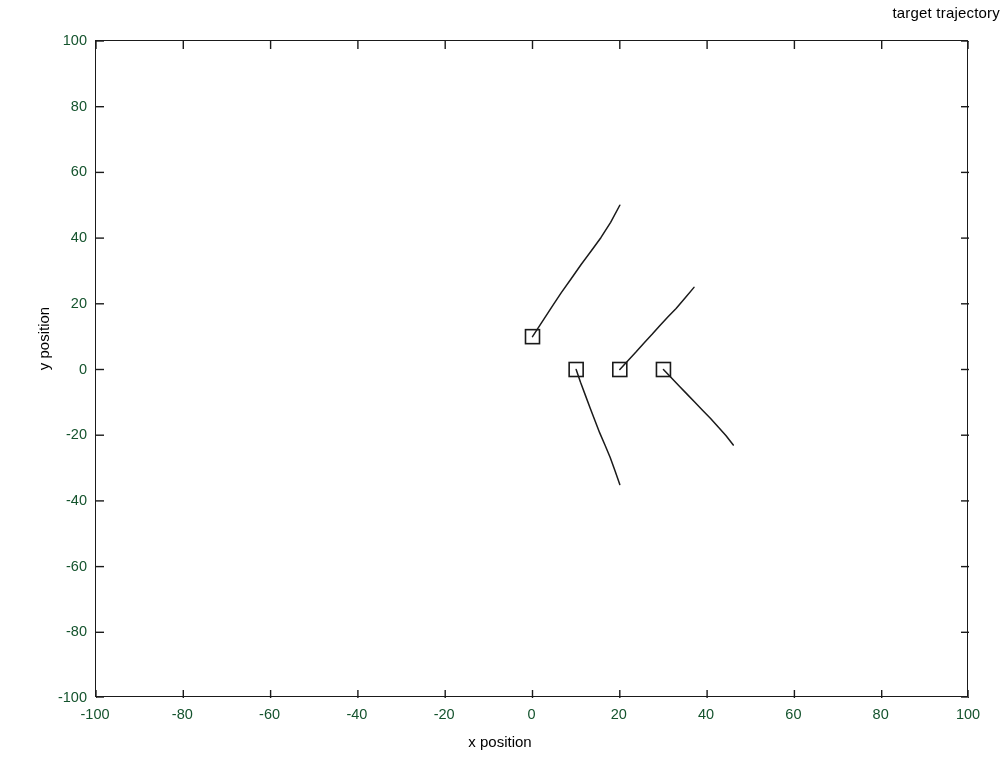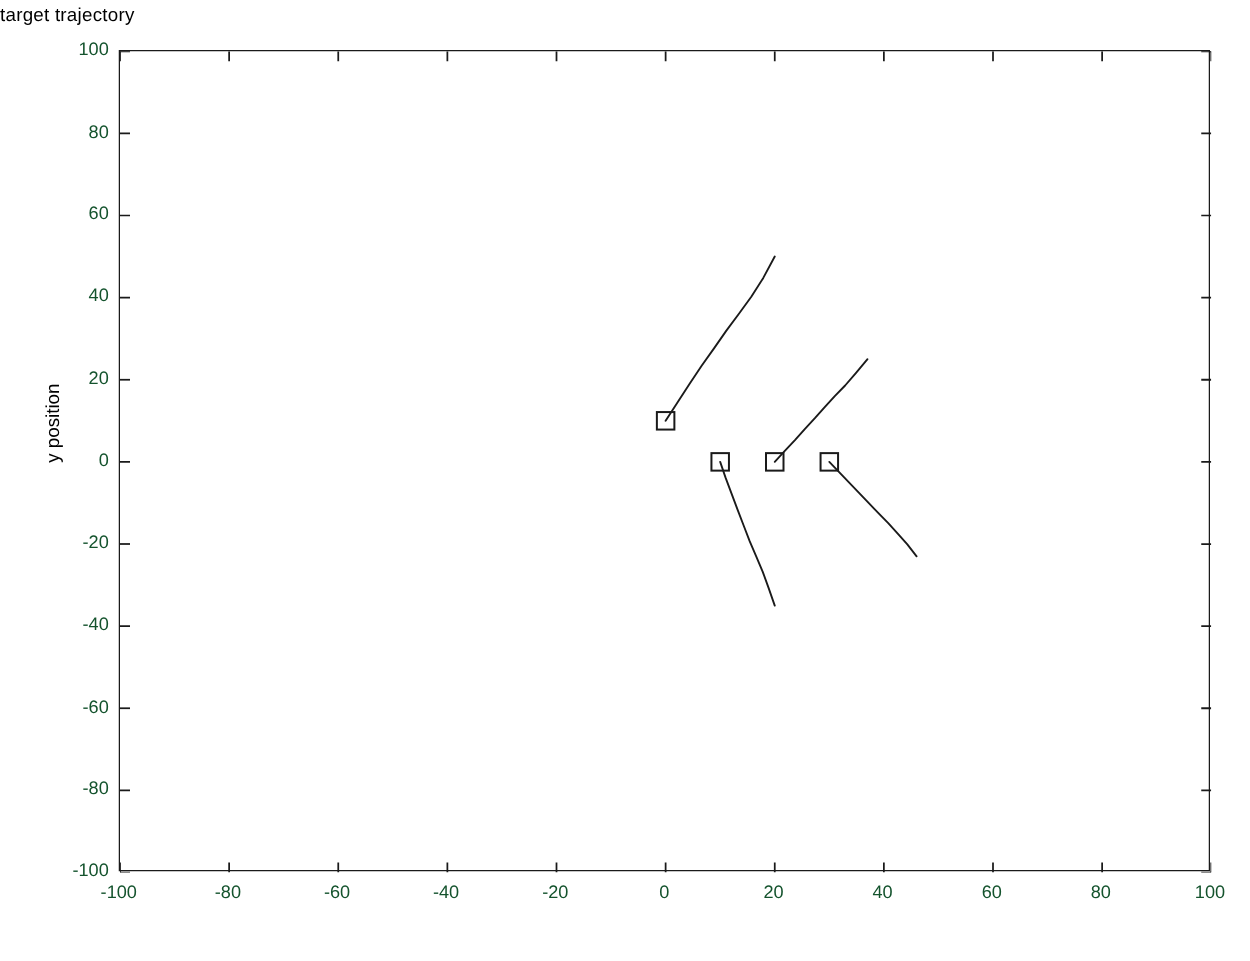--- a/index.html
+++ b/index.html
@@ -18,21 +18,21 @@
     position: relative;
     width: 1000px;
     height: 769px;
     background: #ffffff;
   }
   #chart-title {
     position: absolute;
     left: 0;
     top: 4px;
     width: 1000px;
-    text-align: left;
+    text-align: right;
     font-size: 15px;
     color: #000;
     letter-spacing: 0.2px;
   }
   #plot-area {
     position: absolute;
     left: 95px;
     top: 40px;
     width: 873px;
     height: 657px;
@@ -187,15 +187,16 @@
       <div class="tick-label ytick-label" style="left: 33px; width: 54px; top: 499.9px;">-40</div>
       <div class="tick-label ytick-label" style="left: 33px; width: 54px; top: 434.2px;">-20</div>
       <div class="tick-label ytick-label" style="left: 33px; width: 54px; top: 368.5px;">0</div>
       <div class="tick-label ytick-label" style="left: 33px; width: 54px; top: 302.8px;">20</div>
       <div class="tick-label ytick-label" style="left: 33px; width: 54px; top: 237.1px;">40</div>
       <div class="tick-label ytick-label" style="left: 33px; width: 54px; top: 171.4px;">60</div>
       <div class="tick-label ytick-label" style="left: 33px; width: 54px; top: 105.7px;">80</div>
       <div class="tick-label ytick-label" style="left: 33px; width: 54px; top: 40px;">100</div>
     </div>
 
+  <div id="xlabel">x position</div>
   <div id="ylabel">y position</div>
 
 </div>
 
 </body></html>

